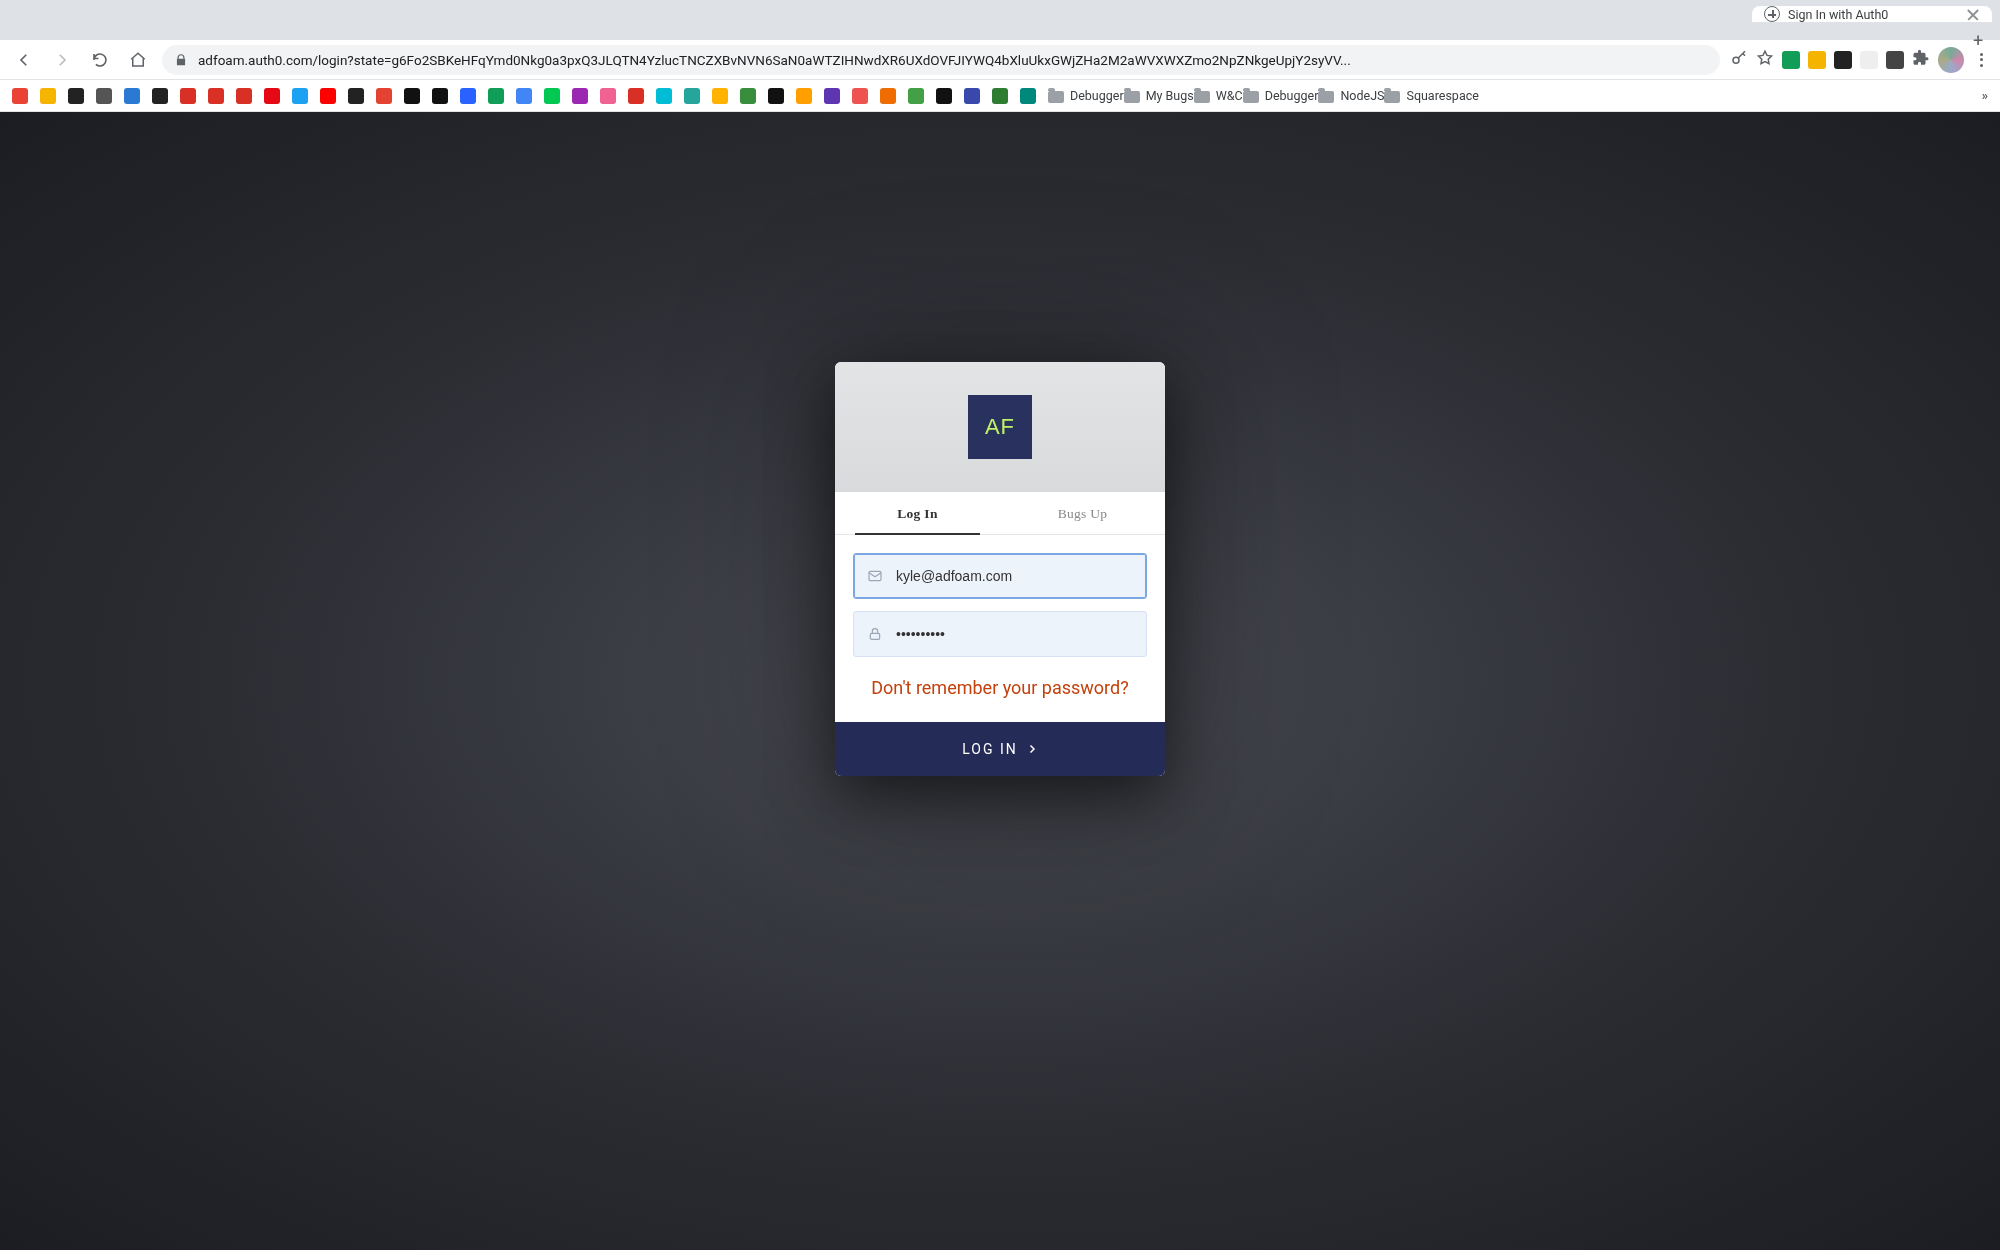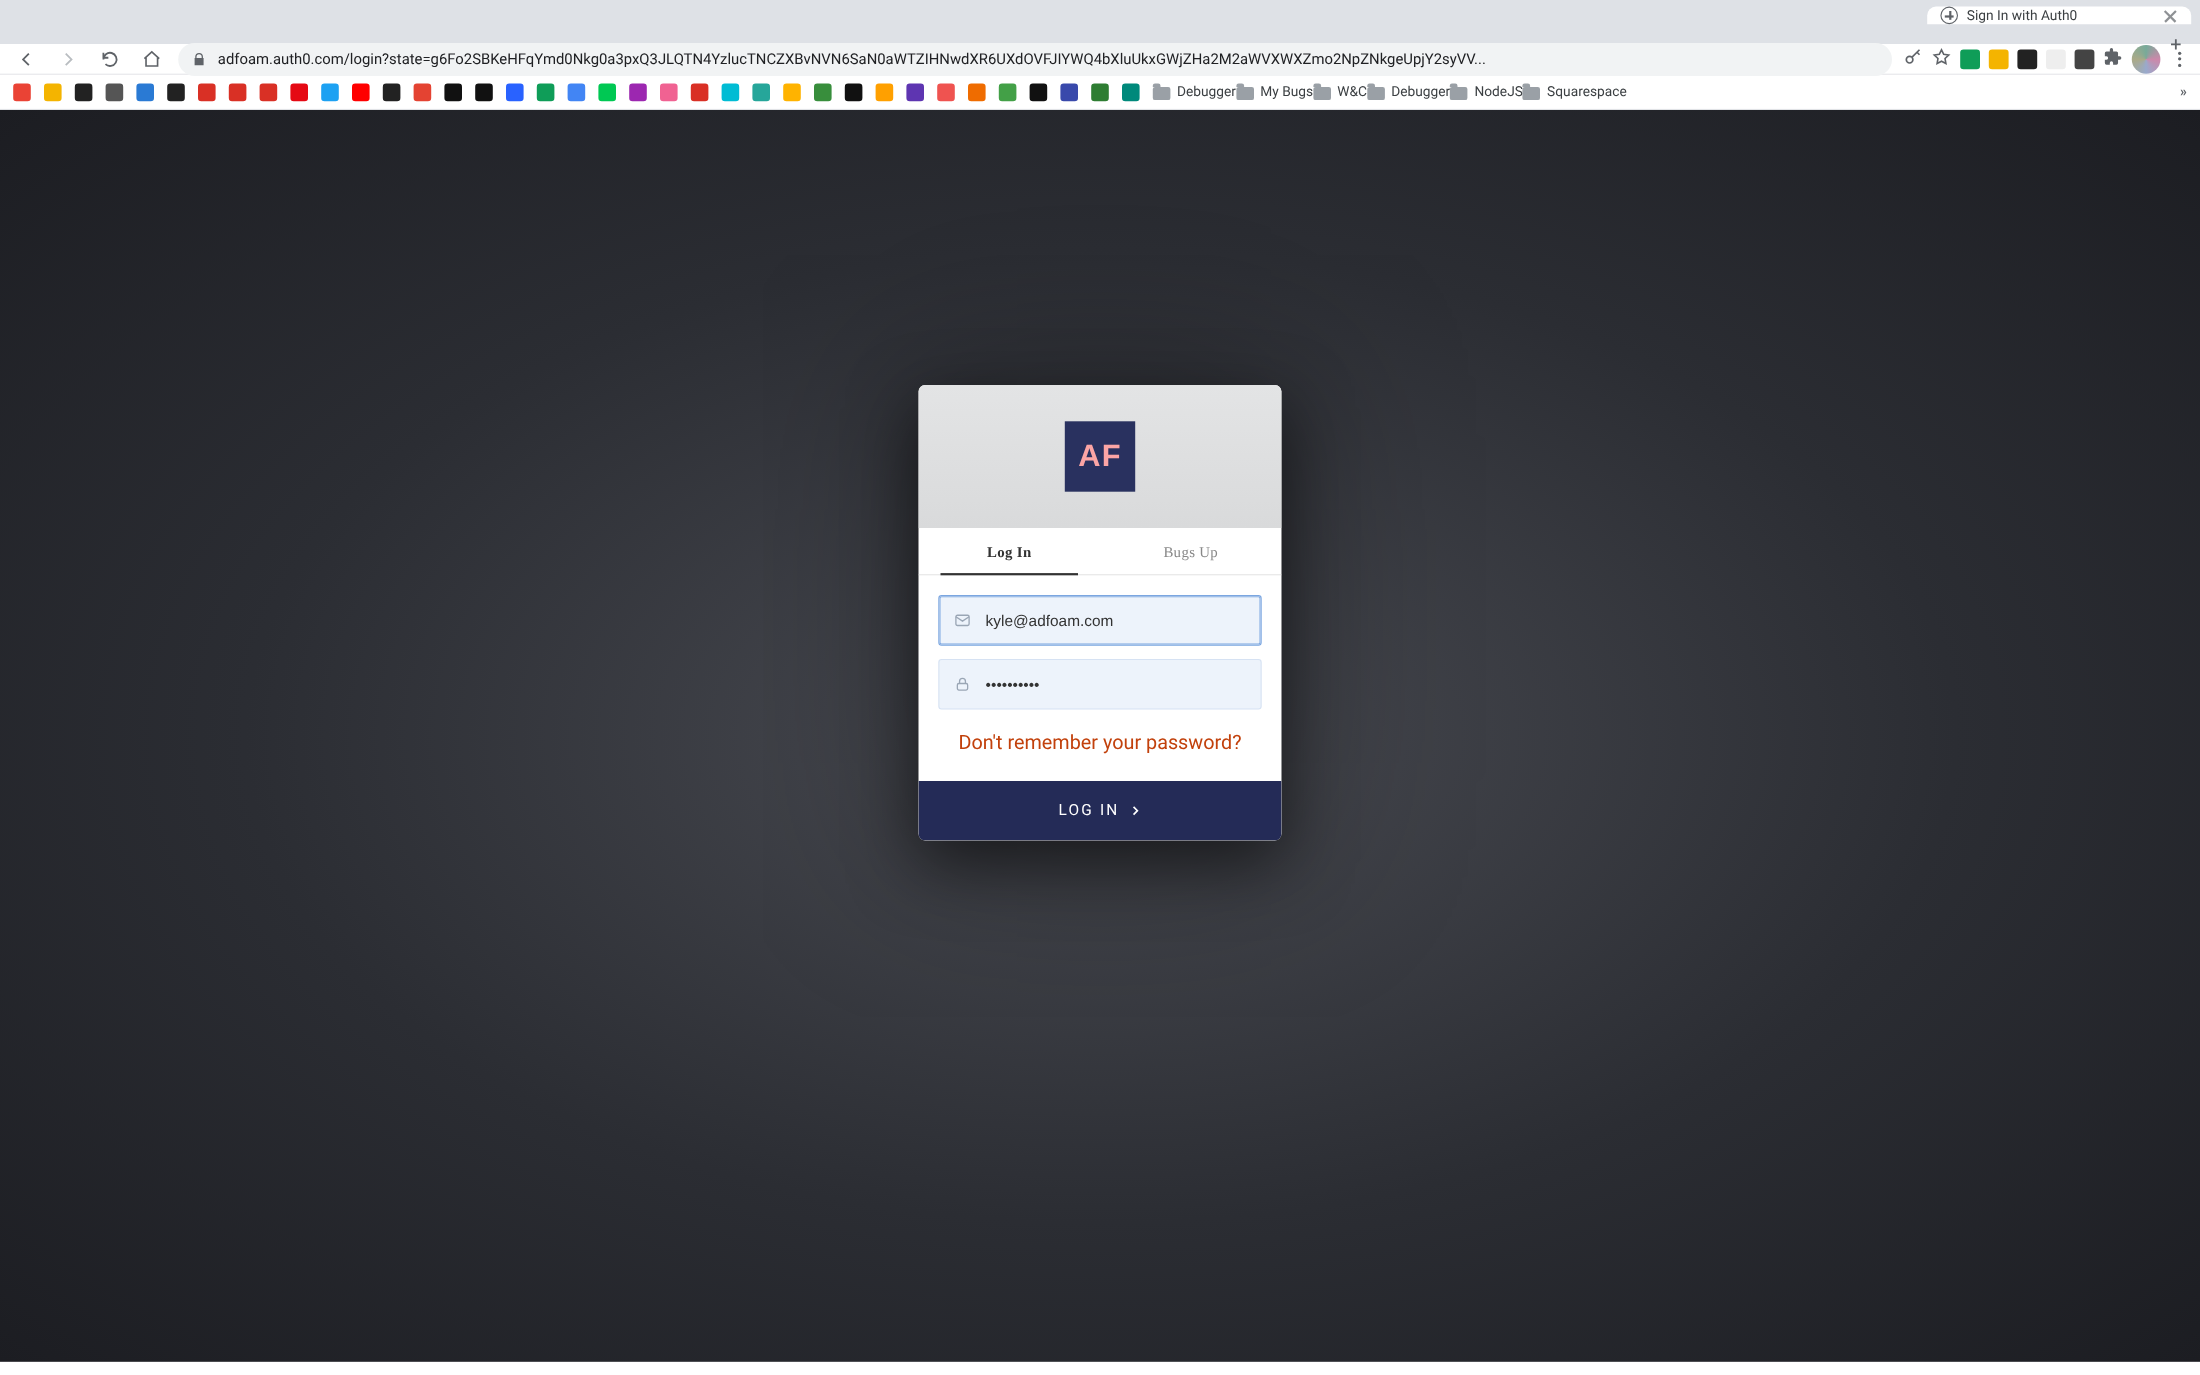--- a/index.html
+++ b/index.html
@@ -19,21 +19,21 @@
   .tab .favicon::after  { content:""; position:absolute; top:3px; bottom:3px; left:7px; width:1.5px; background:#5f6368; }
   .tab .title { flex: 1 1 auto; white-space: nowrap; overflow: hidden; text-overflow: ellipsis; }
   .tab .close { width: 14px; height: 14px; position: relative; flex: 0 0 auto; opacity:.7; }
   .tab .close::before, .tab .close::after { content:""; position:absolute; left:0; right:0; top:50%; height:1.5px; background:#5f6368; }
   .tab .close::before { transform: rotate(45deg); }
   .tab .close::after  { transform: rotate(-45deg); }
   .newtab { width: 28px; height: 28px; border-radius: 50%; display:flex; align-items:center; justify-content:center; color:#5f6368; font-size:18px; margin-bottom:3px; }
 
   .toolbar {
     display: flex; align-items: center; gap: 10px;
-    background: #fff; height: 28px; padding: 0 10px;
+    background: #fff; height: 40px; padding: 0 10px;
     border-bottom: 1px solid #e1e3e6;
   }
   .nav-btn { width: 28px; height: 28px; display:flex; align-items:center; justify-content:center; border-radius:50%; color:#5f6368; }
   .nav-btn.disabled { color:#b9bdc1; }
   .nav-btn svg { width:18px; height:18px; }
 
   .omnibox {
     flex: 1 1 auto; display:flex; align-items:center; gap:10px;
     background:#f1f3f4; border-radius: 18px; height: 30px; padding: 0 12px;
     color:#202124; font-size: 13.5px; overflow:hidden;
@@ -73,21 +73,21 @@
     width: 330px; background:#fff; border-radius:6px; overflow:hidden;
     box-shadow: 0 20px 60px rgba(0,0,0,.55), 0 0 160px 10px rgba(0,0,0,.35);
   }
   .auth-header {
     background: linear-gradient(#e3e4e5, #d9dadb);
     height: 130px; display:flex; align-items:center; justify-content:center;
   }
   .brand {
     width:64px; height:64px; background:#29315f;
     display:flex; align-items:center; justify-content:center;
-    color:#fca5a5; font-weight:700; font-size:28px; letter-spacing:1px;
+    color:#bef264; font-weight:400; font-size:22px; letter-spacing:1px;
     font-family: Arial, sans-serif;
   }
   .auth-tabs { display:flex; border-bottom:1px solid #e5e5e5; }
   .auth-tab {
     flex:1; text-align:center; padding:14px 0 12px;
     font-size:13.5px; color:#888; letter-spacing:.3px; cursor:pointer;
     font-family: Georgia, 'Times New Roman', serif;
   }
   .auth-tab.active { color:#333; font-weight:600; position:relative; }
   .auth-tab.active::after {

